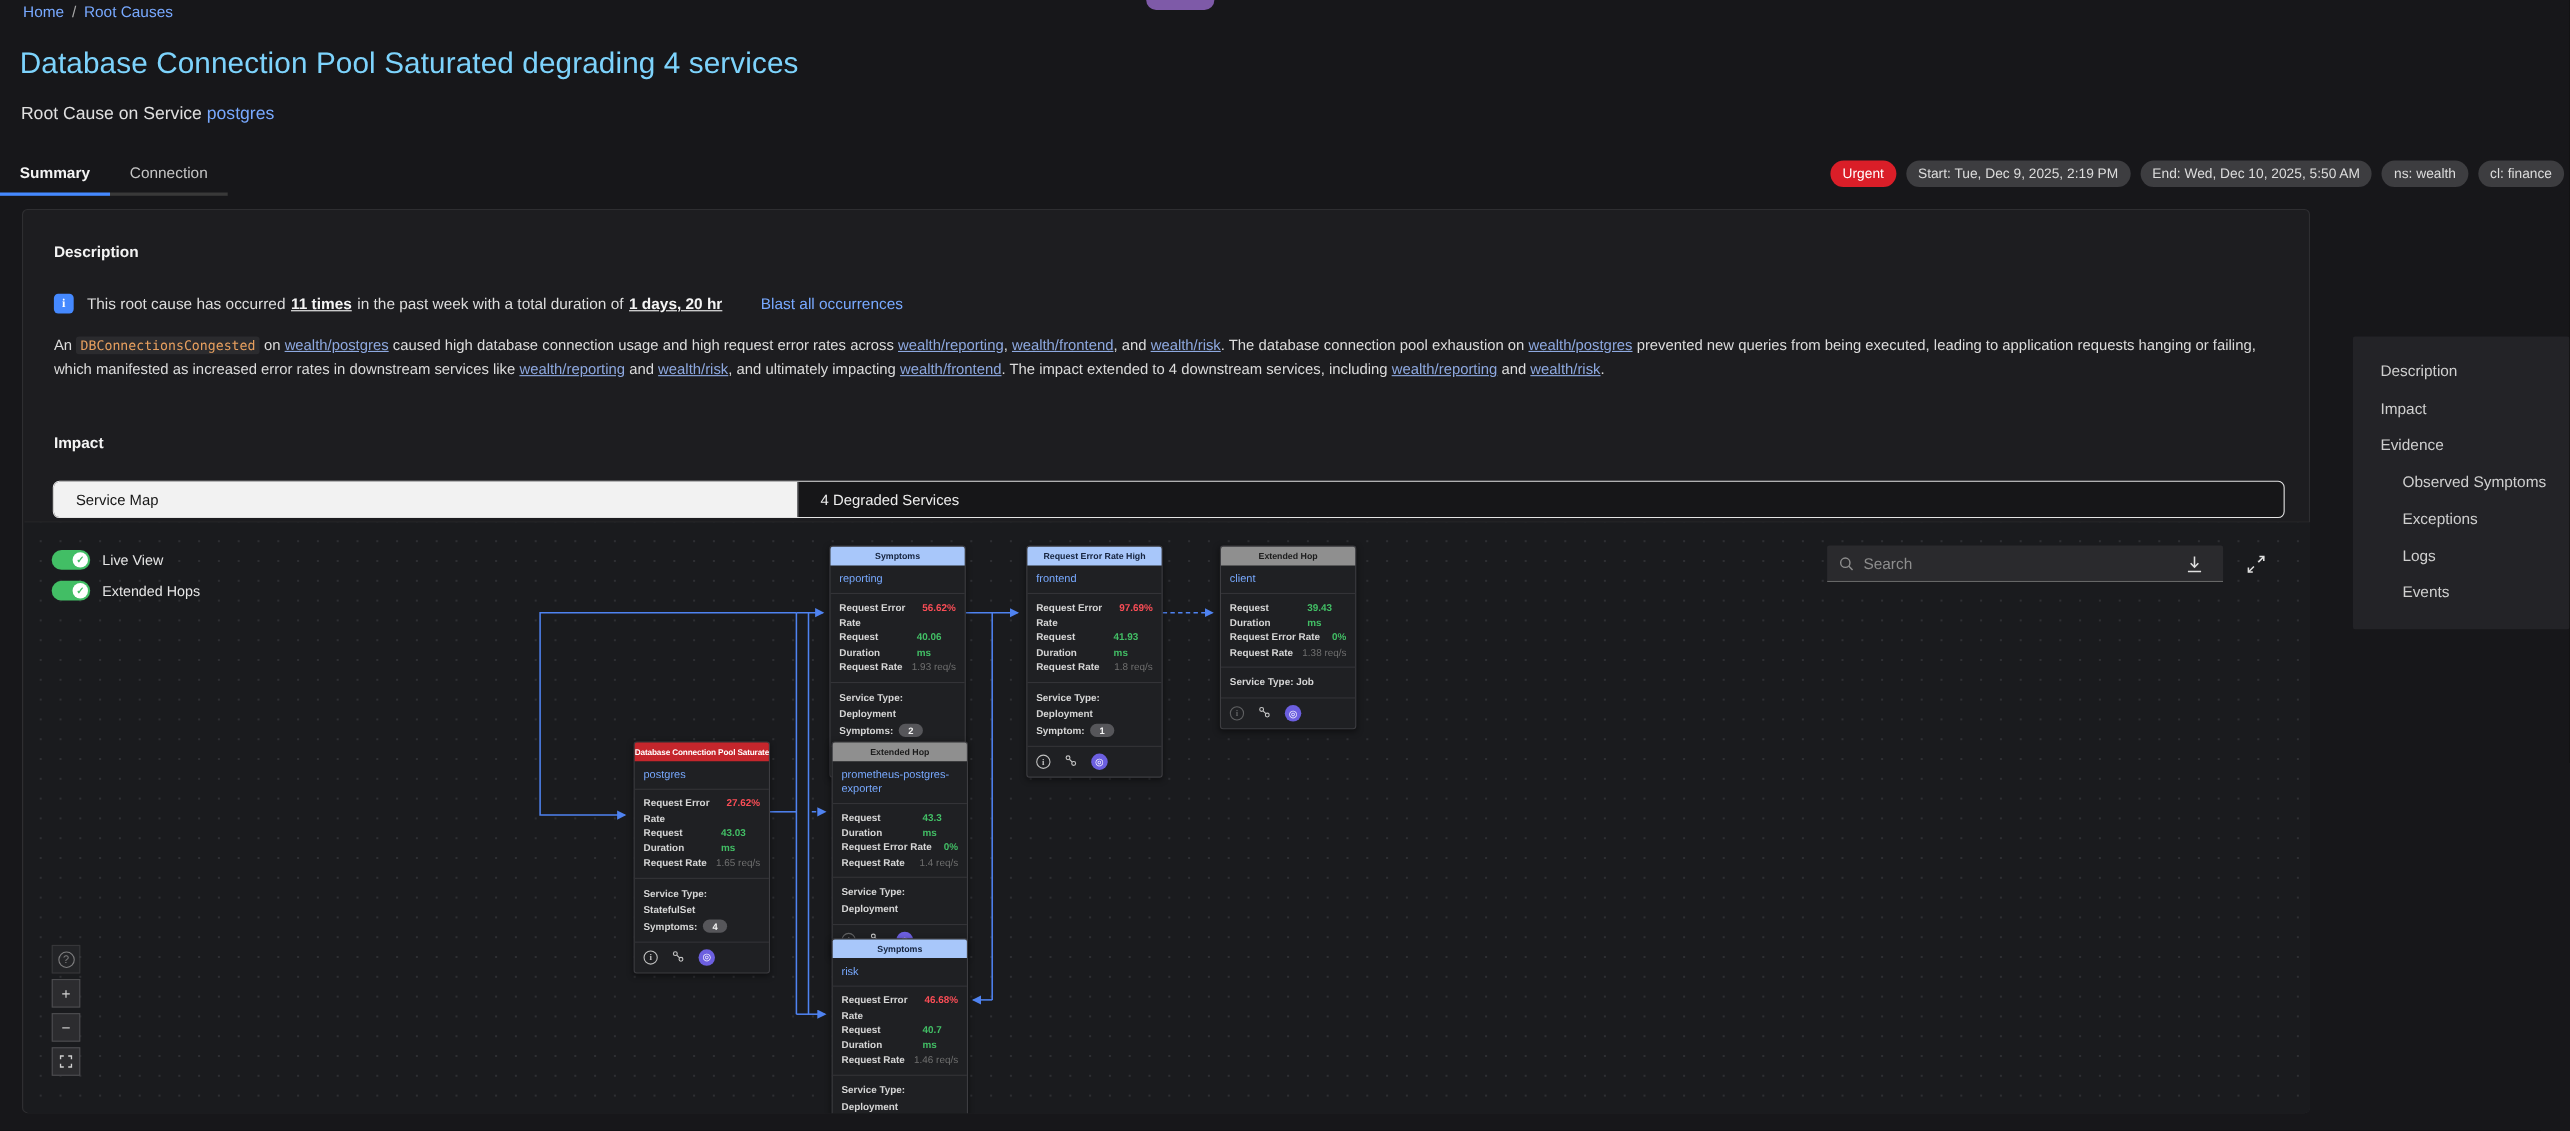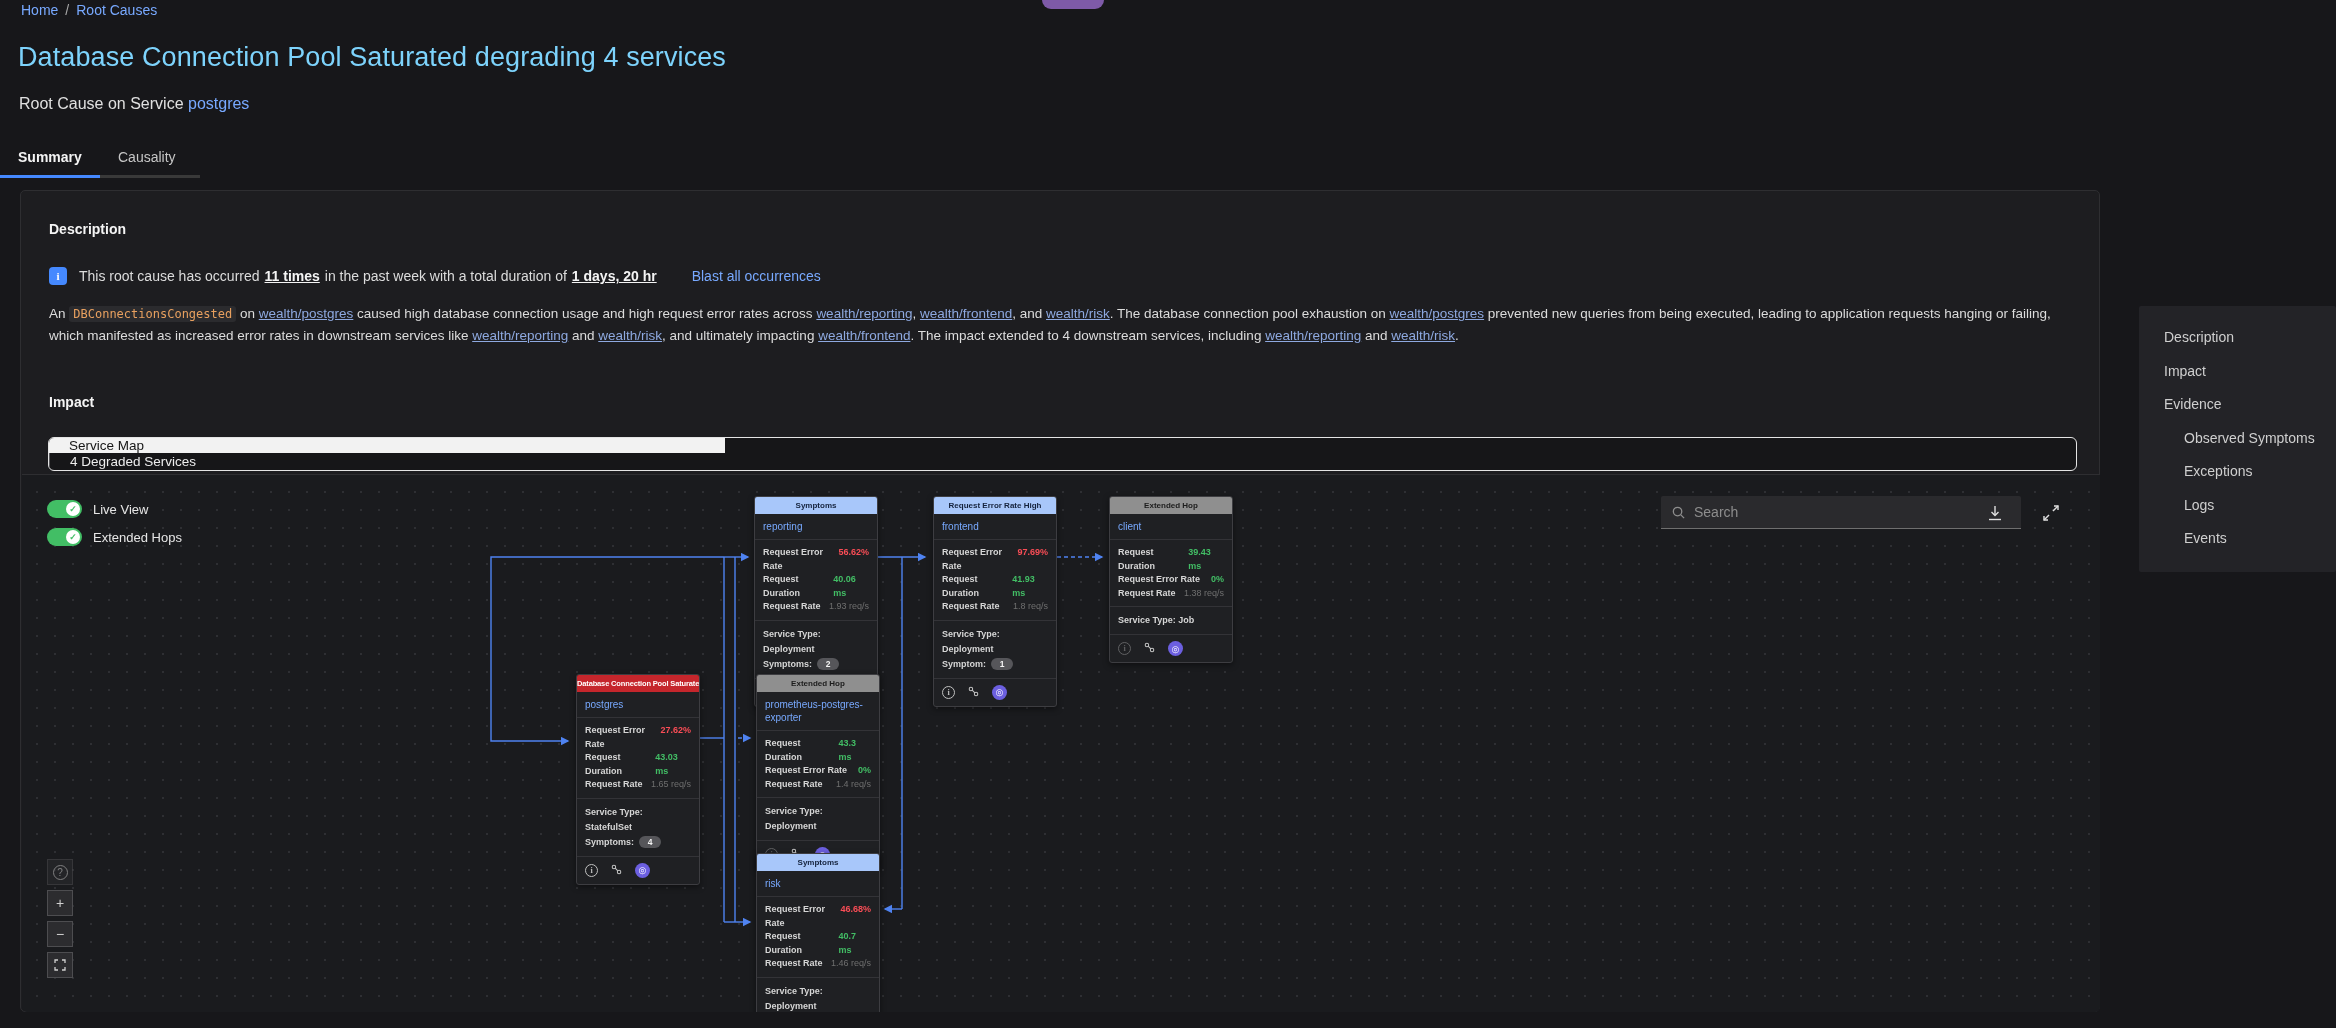--- a/index.html
+++ b/index.html
@@ -35,21 +35,21 @@
   .occurrence { position:absolute; left:28px; top:76px; display:flex; align-items:center; font-size:14px; color:#dcdcdc; }
   .info-ic { display:inline-flex; align-items:center; justify-content:center; width:18px; height:18px; border-radius:4px; background:#4589ff; color:#fff; font-size:11px; font-weight:bold; font-family:"Liberation Serif",serif; margin-right:12px; }
   .occurrence b { color:#f4f4f4; text-decoration:underline; margin:0 5px; }
   .occurrence a.view-link { color:var(--accent,#78a9ff); text-decoration:none; margin-left:30px; cursor:pointer; }
   .paragraph { position:absolute; left:28px; top:112px; width:2026px; font-size:13.5px; line-height:21px; color:#dcdcdc; }
   .paragraph a { color:#8ea9e0; text-decoration:underline; cursor:pointer; }
   .paragraph code { font-family:"DejaVu Sans Mono",monospace; font-size:12px; color:#e8a05f; background:#2b2b2e; border-radius:3px; padding:1px 4px; }
 
   .impact-h { top:203px; }
   
-  .segmented { position:absolute; left:27px; top:246px; width:2029px; height:34px; border:1px solid #e4e4e4; border-radius:6px; display:flex; overflow:hidden; background:#161618;flex-direction:column; }
+  .segmented { position:absolute; left:27px; top:246px; width:2029px; height:34px; border:1px solid #e4e4e4; border-radius:6px; display:flex; overflow:hidden; background:#161618; }
   .seg { display:flex; align-items:center; padding-left:20px; font-size:13.5px; color:#ececec; cursor:pointer; }
   .seg.s0 { width:676px; background:#f2f2f2; color:#161616; }
   .seg.s1 { width:674px; }
   .seg.s2 { flex:1; border-left:1px solid #5a5a5e; }
 
   
   .map { position:absolute; left:1px; top:283px; width:2078px; height:538px; background:#1a1b1e; border-top:1px solid #2e2e31; border-radius:0 0 5px 5px; overflow:hidden;
          background-image:radial-gradient(circle,#2e2f33 1.2px, transparent 1.4px); background-size:18px 18px; background-position:6px 8px; }
   .edges { position:absolute; left:0; top:0; }
 
@@ -108,23 +108,30 @@
 
   <h1 class="page-title">Database Connection Pool Saturated degrading 4 services</h1>
 
   <div class="subtitle">
     <span>Root Cause on Service</span>
     <a>postgres</a>
   </div>
 
   <div class="tabbar">
     <div class="tab active">Summary</div>
-    <div class="tab">Causality</div>
+    <div class="tab">Connection</div>
   </div>
 
+  <div class="badges">
+    <span class="badge urgent">Urgent</span>
+    <span class="badge">Start: Tue, Dec 9, 2025, 2:19 PM</span>
+    <span class="badge">End: Wed, Dec 10, 2025, 5:50 AM</span>
+    <span class="badge">ns: wealth</span>
+    <span class="badge">cl: finance</span>
+  </div>
 
   <div class="card">
 
     <h2 class="section-h desc-h">Description</h2>
 
     <div class="occurrence">
       <span class="info-ic">i</span>
       <span>This root cause has occurred</span>
       <b>11 times</b>
       <span>in the past week with a total duration of</span>

